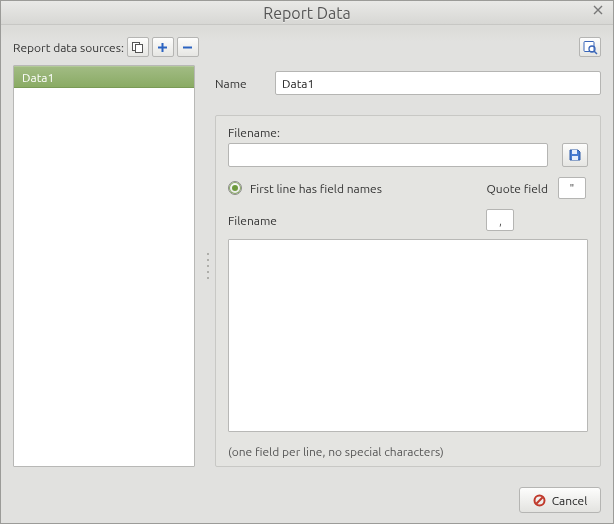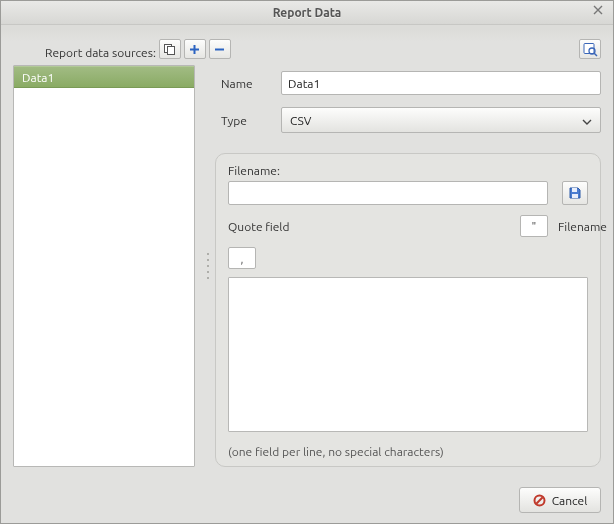--- a/index.html
+++ b/index.html
@@ -1,23 +1,23 @@
 <!DOCTYPE html>
 <html><head>
 <meta charset="utf-8">
 <style>
   * { box-sizing: border-box; font-family: "Segoe UI", "Ubuntu", "Noto Sans", sans-serif; font-size: 12px; }
   body { margin: 0; background: #dfdfdd; }
   .window { width: 614px; height: 524px; background: linear-gradient(to bottom, #dcdcd9 0, #dcdcd9 28px, #e1e1df 40px, #e1e1df 100%); border: 1px solid #9b9b98; display: flex; flex-direction: column; }
   .titlebar { height: 24px; display: flex; align-items: center; justify-content: center; position: relative; background: linear-gradient(to bottom, #e9e9e7, #d7d7d4); border-bottom: 1px solid #c7c7c4; }
-  .titlebar .title { color: #555; font-weight: bold; font-size: 12px; text-shadow: 0 1px 0 #f1f1ef; }
+  .titlebar .title { color: #555; font-weight: normal; font-size: 16px; text-shadow: 0 1px 0 #f1f1ef; }
   .titlebar .close { position: absolute; right: 6px; top: 4px; width: 14px; height: 14px; color: #777; cursor: pointer; }
   .titlebar .close svg { display:block; }
   .content { flex: 1; padding: 10px 12px 10px 12px; display: flex; flex-direction: column; }
-  .top-row { display: flex; align-items: flex-end; margin-bottom: 6px; height: 24px; margin-left: 32px; }
+  .top-row { display: flex; align-items: center; margin-bottom: 6px; height: 24px; }
   .label { color: #333; }
   .btn-icon {
     width: 22px; height: 20px; border: 1px solid #b5b5b3; border-radius: 2px;
     background: linear-gradient(to bottom, #fdfdfc, #e6e6e3); margin-left: 3px;
     display: inline-flex; align-items: center; justify-content: center; cursor: pointer;
   }
   .btn-icon:first-of-type { margin-left: 8px; }
   .btn-icon svg { display: block; }
   .spacer { flex: 1; }
   .main-row { display: flex; flex: 1; min-height: 0; }
@@ -28,34 +28,34 @@
   .list-item {
     height: 22px; line-height: 22px; padding: 0 8px; color: #fff;
     background: linear-gradient(to bottom, #a1bb83, #8aab64);
     border-top: 1px solid #b2c998; border-bottom: 1px solid #7a9a56;
     font-size: 12px; cursor: pointer;
   }
   .drag-dots { width: 10px; display:flex; flex-direction: column; align-items:center; justify-content:center; gap:4px; margin: 0 2px 0 0; }
   .drag-dots span { width:2px; height:2px; background:#9d9d99; border-radius:50%; }
   .right-pane { flex: 1; display: flex; flex-direction: column; min-width: 0; }
   .form-row { display: flex; align-items: center; margin: 6px 0; }
-  .form-row .flabel { width: 60px; color: #333; margin-left: 6px; }
+  .form-row .flabel { width: 60px; color: #333; }
   .text-input {
     flex: 1; height: 24px; padding: 2px 6px; border: 1px solid #b5b5b3;
     background: #fff; border-radius: 2px; color: #222;
   }
   .select {
     flex: 1; height: 26px; border: 1px solid #b5b5b3; border-radius: 2px;
     background: linear-gradient(to bottom, #fdfdfc, #e3e3e0);
     display: flex; align-items: center; padding: 0 8px; cursor: pointer;
     position: relative; color: #222;
   }
   .select .arrow { margin-left: auto; }
   .panel {
-    margin-top: 14px; border: 1px solid #c8c8c5; border-radius: 10px;
+    margin-top: 14px; border: 1px solid #c8c8c5; border-radius: 2px;
     background: #e4e4e1; padding: 10px 12px 8px 12px; flex: 1; display: flex;
     flex-direction: column; min-height: 0;
   }
   .filename-row { display: flex; align-items: center; gap: 6px; margin: 4px 0 10px 0; }
   .filename-row .text-input { flex: 1; }
   .radio-grid { display: grid; grid-template-columns: 1fr auto 30px; row-gap: 10px; column-gap: 10px; align-items:center; margin-bottom: 8px; }
   .radio-opt { display: flex; align-items: center; gap: 8px; cursor: pointer; }
   .radio-outer {
     width: 14px; height: 14px; border-radius: 50%; border: 1px solid #8c8c89;
     background: radial-gradient(circle at 50% 35%, #fff, #ddd);
@@ -140,46 +140,41 @@
           <span></span>
       </div>
 
       <div class="right-pane">
 
         <div class="form-row">
           <span class="flabel">Name</span>
           <input class="text-input" value="Data1" style="">
         </div>
 
-        <div class="form-row">
-          <span class="flabel">Type</span>
-          <div class="select">
-            <span>CSV</span>
-            <span class="arrow">
-              <svg width="10" height="6" viewBox="0 0 10 6">
-                  <path d="M1 1 L5 5 L9 1" fill="none" stroke="#444" stroke-width="1.4"></path>
-                </svg>
-            </span>
-          </div>
-        </div>
 
         <div class="panel">
           <span class="label">Filename:</span>
           <div class="filename-row">
             <input class="text-input" value="" style="">
             <span class="btn-icon" style="width:26px;height:24px;">
               <svg width="14" height="14" viewBox="0 0 14 14">
                 <path d="M2 2 H10 L12 4 V12 H2 Z" fill="#4a7cd1" stroke="#2d5aa8" stroke-width="1"></path>
                 <rect x="4" y="2" width="5" height="4" fill="#e8eefb"></rect>
                 <rect x="4" y="8" width="6" height="4" fill="#e8eefb"></rect>
               </svg>
             </span>
           </div>
 
           <div class="radio-grid">
+            <div class="radio-opt">
+              <span class="radio-outer checked">
+                  <span class="radio-inner"></span>
+                </span>
+              <span class="small-label">First line has field names</span>
+            </div>
             <span class="small-label">Quote field</span>
             <input class="tiny-input" value="&quot;" style="">
 
             <span class="small-label">Filename</span>
             <input class="tiny-input" value="," style="">
           </div>
 
           <textarea class="textarea" value="" style=""></textarea>
 
           <span class="hint">(one field per line, no special characters)</span>

